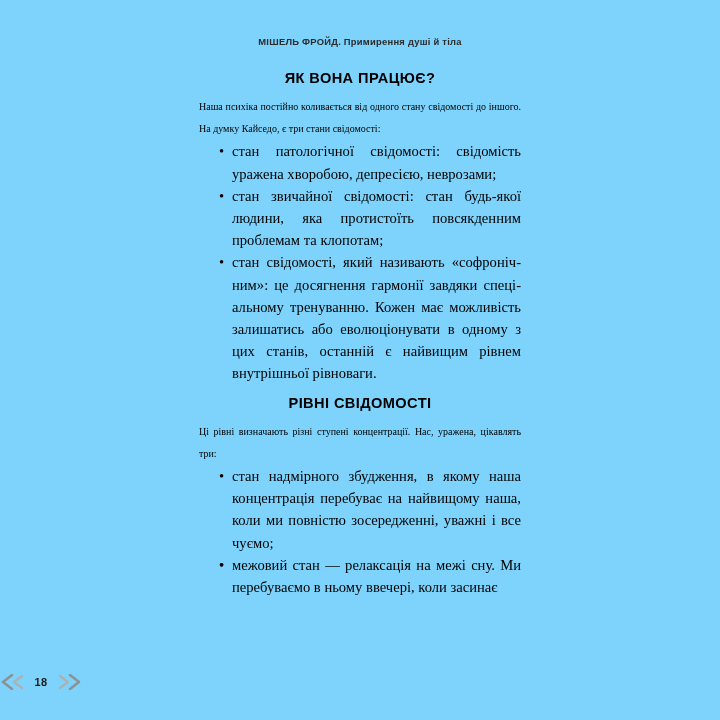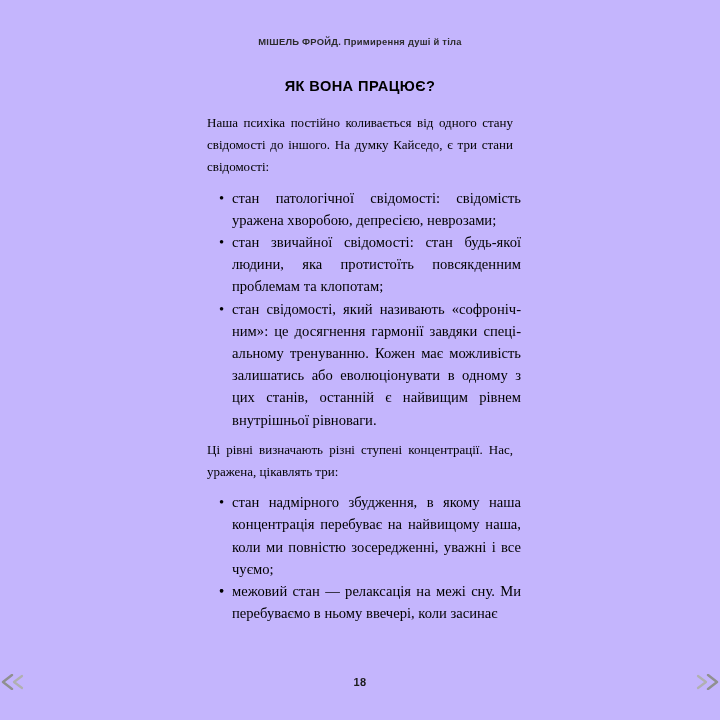--- a/index.html
+++ b/index.html
@@ -14,21 +14,21 @@
     font-family: "Liberation Serif", "DejaVu Serif", serif;
     color: #000000;
     overflow: hidden;
   }
 
   .page {
     position: relative;
     width: 720px;
     height: 720px;
     box-sizing: border-box;
-    background: #c4b5fd;
+    background: #7dd3fc;
   }
 
   
   .running-head {
     position: absolute;
     top: 36px;
     left: 0;
     width: 720px;
     text-align: center;
     font-family: "Liberation Sans", "DejaVu Sans", sans-serif;
@@ -48,40 +48,40 @@
     width: 322px;
   }
 
   h1.section-title,
   h2.section-title {
     font-family: "Liberation Sans", "DejaVu Sans", sans-serif;
     font-weight: bold;
     font-size: 14.6px;
     letter-spacing: 0.4px;
     text-align: center;
-    margin: 16px;
+    margin: 8px;
     padding: 0;
     line-height: 20px;
     color: #000;
   }
 
   .title-block-first {
     margin-top: 4px;
     margin-bottom: 15px;
   }
 
   .title-block-second {
     margin-top: 49px;
     margin-bottom: 16px;
   }
 
   p.body-text {
-    margin: 8px;
-    padding: 0;
-    font-size: 13px;
+    margin: 0;
+    padding: 0;
+    font-size: 10px;
     line-height: 22.2px;
     text-align: justify;
     text-justify: inter-word;
     hyphens: manual;
     color: #000;
   }
 
   ul.bullet-list {
     margin: 0;
     padding: 0;
@@ -116,21 +116,22 @@
   }
 
   
   .footer {
     position: absolute;
     left: 0;
     bottom: 28px;
     width: 720px;
     display: flex;
     align-items: center;
-    justify-content: space-between;
+    justify-content: flex-start;
+    gap: 7px;
     height: 20px;
   }
 
   .footer .orn {
     display: block;
     line-height: 0;
   }
 
   .footer .page-number {
     font-family: "Liberation Sans", "DejaVu Sans", sans-serif;
@@ -163,20 +164,21 @@
       <li>
         <span class="bullet-dot">•</span>
         <span class="txt">стан звичайної свідомості: стан будь-якої людини, яка протистоїть повсякденним проблемам та клопотам;</span>
       </li>
       <li>
         <span class="bullet-dot">•</span>
         <span class="txt">стан свідомості, який називають «софроніч­ним»: це досягнення гармонії завдяки спеці­альному тренуванню. Кожен має можливість залишатись або еволюціонувати в одному з цих станів, останній є найвищим рівнем внутрішньої рівноваги.</span>
       </li>
     </ul>
 
+    <h2 class="section-title title-block-second">РІВНІ СВІДОМОСТІ</h2>
 
     <p class="body-text">Ці рівні визначають різні ступені концентрації. Нас, уражена, цікавлять три:</p>
 
     <ul class="bullet-list">
       <li>
         <span class="bullet-dot">•</span>
         <span class="txt">стан надмірного збудження, в якому наша концентрація перебуває на найвищому наша, коли ми повністю зосередженні, уважні і все чуємо;</span>
       </li>
       <li>
         <span class="bullet-dot">•</span>

